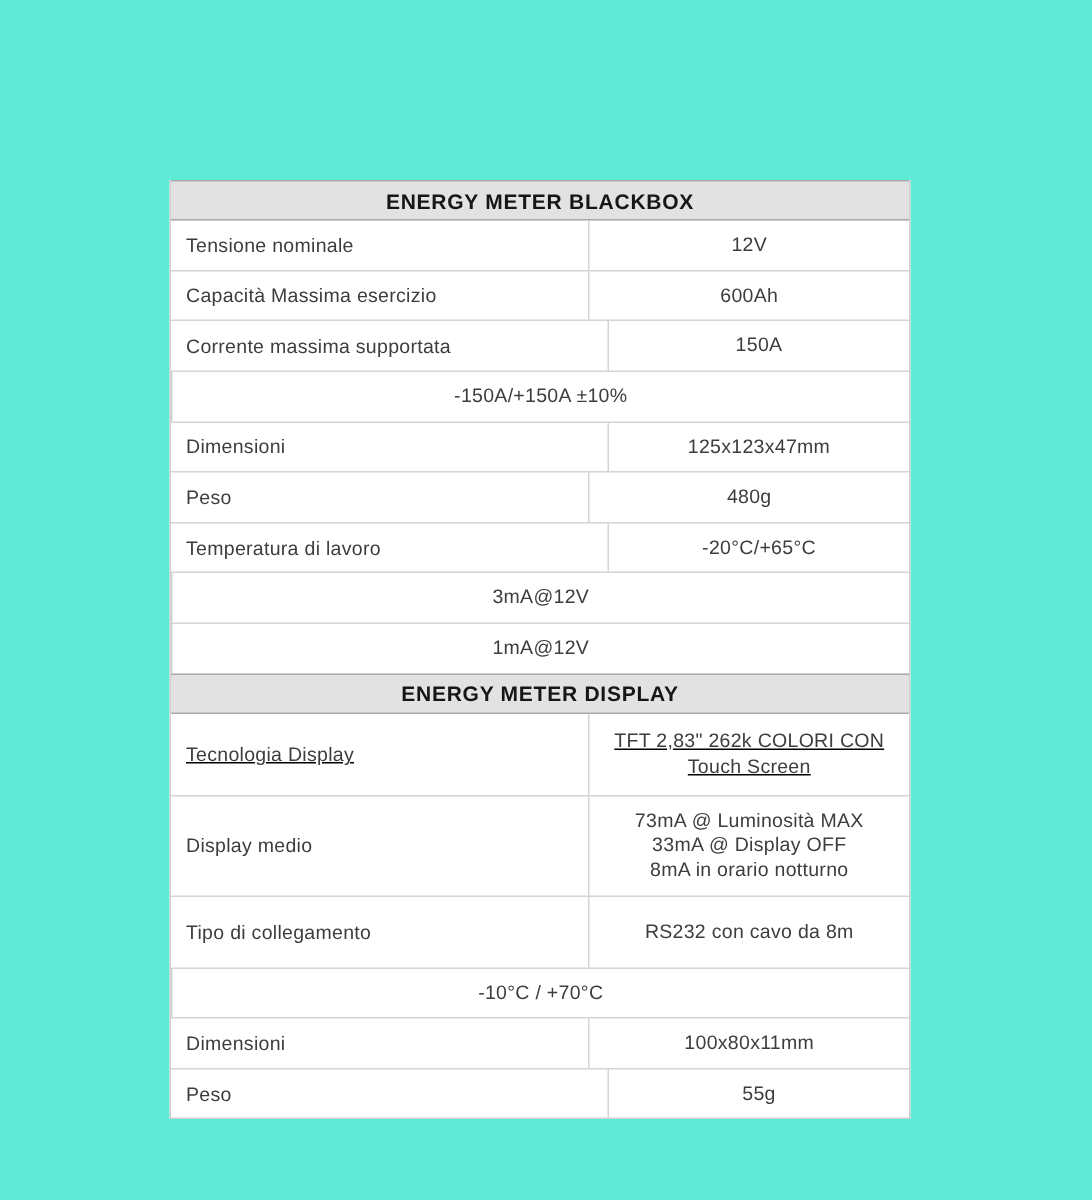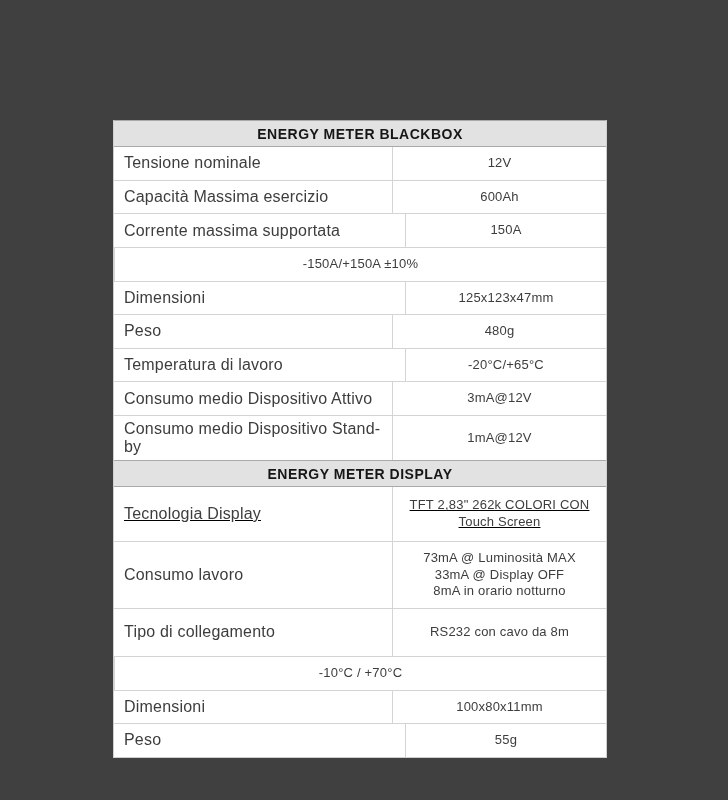--- a/index.html
+++ b/index.html
@@ -2,21 +2,21 @@
 <html><head>
 <meta charset="utf-8">
 <style>
   * { margin: 0; padding: 0; box-sizing: border-box; }
   html, body {
     width: 728px; height: 800px;
     background: #ffffff;
     font-family: "Liberation Sans", "DejaVu Sans", sans-serif;
     overflow: hidden;
   }
-  .page { position: relative; width: 728px; height: 800px; background: #404040; }
+  .page { position: relative; width: 728px; height: 800px; background: #5eead4; }
   .spec-table {
     position: absolute;
     left: 113px; top: 120px; width: 494px;
     border-left: 1px solid #cfcfcf;
     border-right: 1px solid #cfcfcf;
     border-bottom: 1px solid #cfcfcf;
     background: #ffffff;
   }
   .section-header {
     min-height: 27px;
@@ -26,21 +26,21 @@
     display: flex; align-items: center; justify-content: center;
     font-size: 14px; font-weight: 800; letter-spacing: 0.5px;
     color: #161616;
   }
   .row { display: flex; min-height: 28px; }
   .row + .row { border-top: 1px solid #d4d4d4; }
   .label {
     flex: 0 0 278px;
     display: flex; align-items: center;
     padding: 4px 8px 4px 10px;
-    font-size: 16px; letter-spacing: 0.2px;
+    font-size: 13px; letter-spacing: 0.2px;
     color: #3d3d3d;
   }
   .value {
     flex: 1 1 auto;
     border-left: 1px solid #d4d4d4;
     display: flex; align-items: center; justify-content: center;
     padding: 8px 6px;
     font-size: 13px; letter-spacing: 0.2px;
     color: #3d3d3d;
     text-align: center;
@@ -84,39 +84,37 @@
     </div>
     <div class="row">
       <div class="label">Peso</div>
       <div class="value">480g</div>
     </div>
     <div class="row mh29">
       <div class="label">Temperatura di lavoro</div>
       <div class="value">-20°C/+65°C</div>
     </div>
     <div class="row mh33">
-      <div class="label">Consumo medio Dispositivo Attivo</div>
       <div class="value">3mA@12V</div>
     </div>
     <div class="row mh33">
-      <div class="label">Consumo medio Dispositivo Stand-by</div>
       <div class="value">1mA@12V</div>
     </div>
 
     <div class="section-header">
       <span>ENERGY METER DISPLAY</span>
     </div>
 
     <div class="row mh54">
       <div class="label">Tecnologia Display</div>
       <div class="value">TFT 2,83" 262k COLORI CON
 Touch Screen</div>
     </div>
     <div class="row mh59">
-      <div class="label">Consumo lavoro</div>
+      <div class="label">Display medio</div>
       <div class="value">73mA @ Luminosità MAX
 33mA @ Display OFF
 8mA in orario notturno</div>
     </div>
     <div class="row mh48">
       <div class="label">Tipo di collegamento</div>
       <div class="value">RS232 con cavo da 8m</div>
     </div>
     <div class="row mh29">
       <div class="value">-10°C / +70°C</div>

